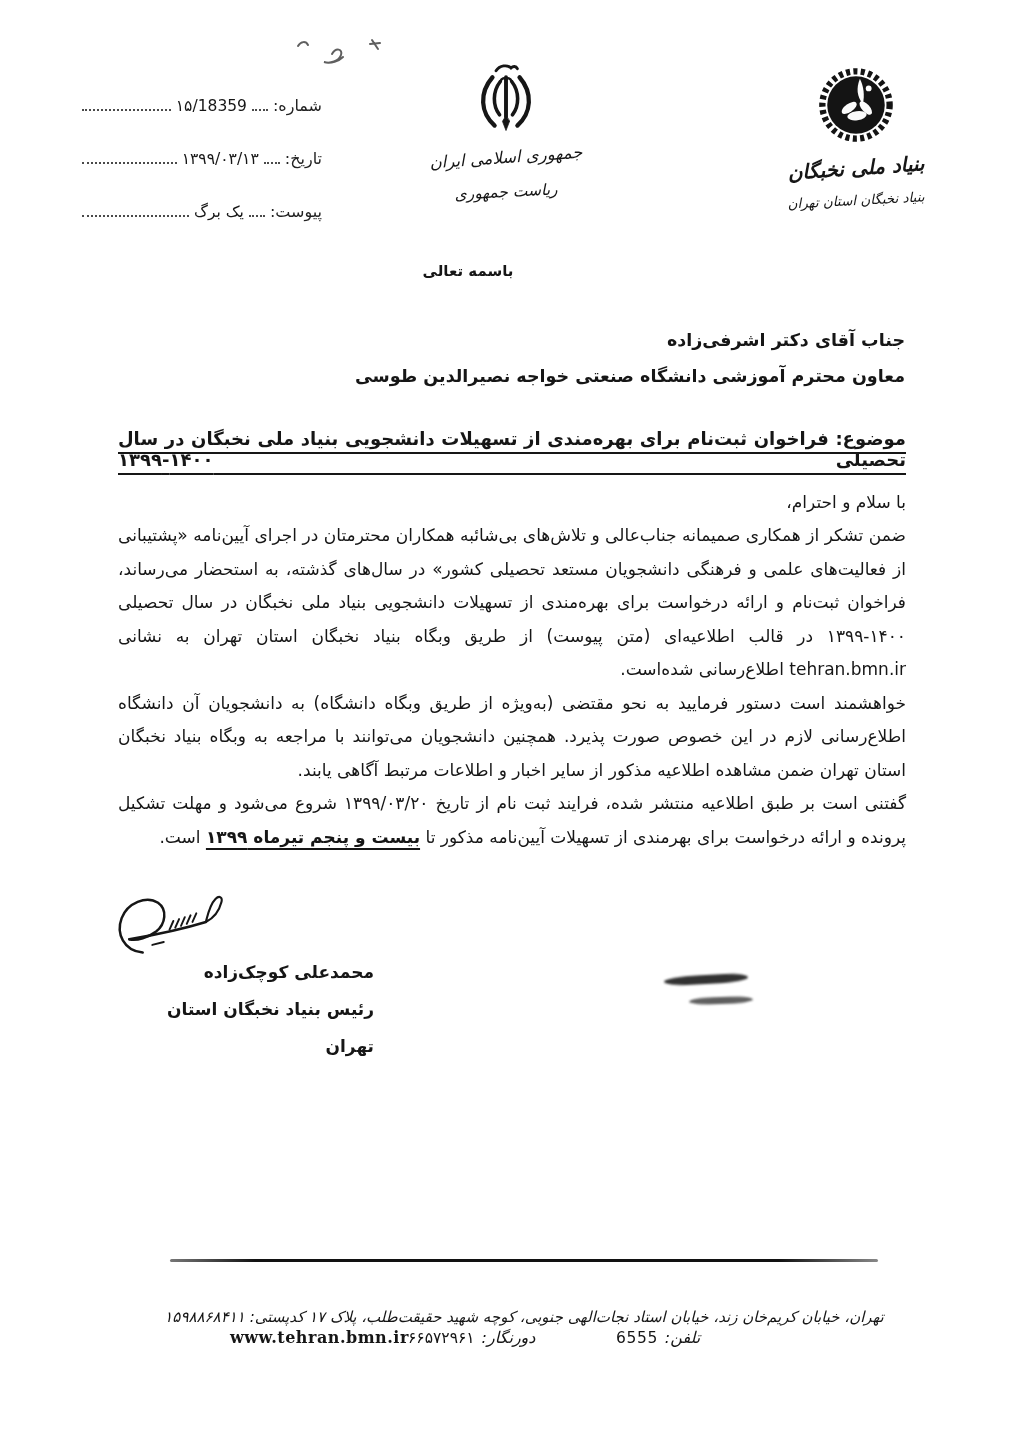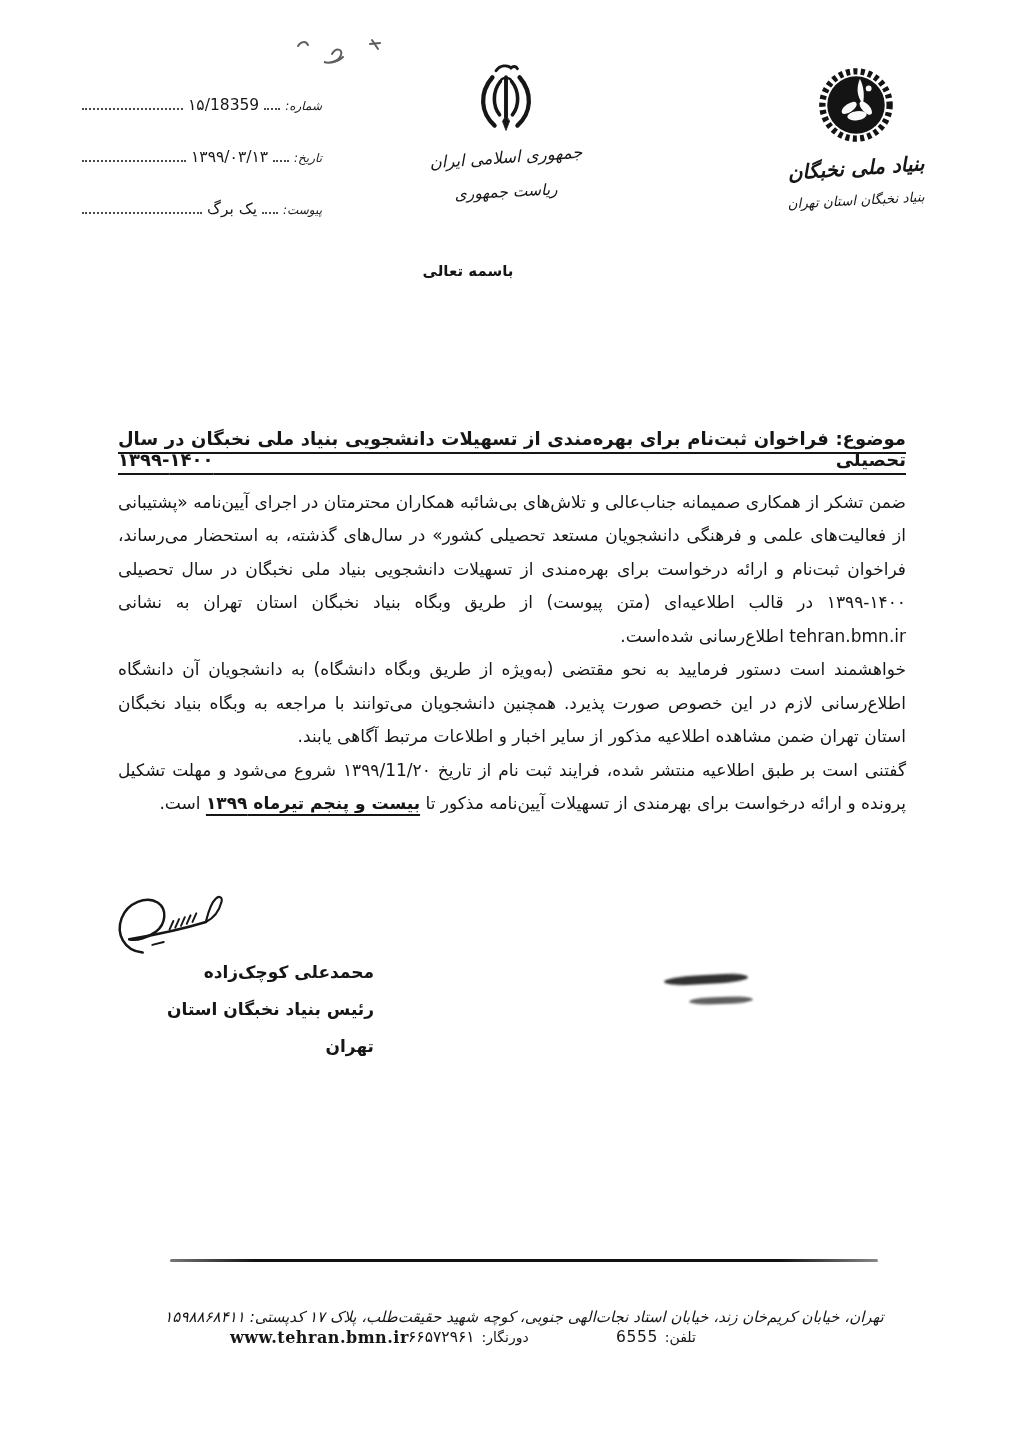--- a/index.html
+++ b/index.html
@@ -7,21 +7,21 @@
         overflow:hidden;font-family:"DejaVu Sans",sans-serif;color:#161616;}
   .fa{direction:rtl;}
   .abs{position:absolute;}
 
   
   .scribble{left:288px;top:28px;}
 
   
   .meta{left:82px;top:96px;width:240px;}
   .meta-row{display:flex;direction:rtl;align-items:baseline;gap:5px;margin-bottom:34px;}
-  .meta-label{font-size:12px;font-style:italic;color:#222;white-space:nowrap;}
+  .meta-label{font-size:16px;color:#222;white-space:nowrap;}
   .meta-value{font-size:15.5px;letter-spacing:.5px;white-space:nowrap;}
   .leader{border-bottom:2px dotted #4a4a4a;height:11px;flex:none;}
   .l-sm{width:16px;}
   .l-lg{width:44px;flex:1 1 auto;}
 
   
   .gov-block{left:424px;top:62px;width:164px;text-align:center;}
   .gov-line1{margin-top:6px;font-size:16.5px;font-style:italic;transform:rotate(-4deg);white-space:nowrap;}
   .gov-line2{margin-top:16px;font-size:15.5px;font-style:italic;transform:rotate(-3deg);white-space:nowrap;}
 
@@ -49,21 +49,21 @@
 
   .smudge{position:absolute;background:#1b1b1b;filter:blur(1.1px);}
   .smudge1{left:664px;top:975px;width:84px;height:9px;border-radius:60% 40% 55% 45%/70%;transform:rotate(-3deg);opacity:.9;}
   .smudge2{left:689px;top:997px;width:64px;height:7px;border-radius:50%/65%;transform:rotate(-2deg);opacity:.7;}
 
   .footer-rule{left:170px;top:1259px;width:708px;height:2.6px;
                background:linear-gradient(90deg,#777 0%,#121212 12%,#121212 86%,#888 100%);border-radius:2px;}
   .footer-address{left:150px;top:1308px;width:748px;text-align:center;font-size:15px;font-style:italic;
                   direction:rtl;white-space:nowrap;letter-spacing:.3px;}
   .contact{top:1328px;display:flex;direction:rtl;align-items:baseline;gap:7px;white-space:nowrap;}
-  .contact .c-label{font-size:14px;}
+  .contact .c-label{font-size:16px;font-style:italic;}
   .contact .c-value{font-size:15.5px;letter-spacing:.6px;margin-left:28px;}
   .phone{left:588px;}
   .fax{left:380px;}
   .website{left:230px;top:1328px;direction:ltr;font-family:"DejaVu Serif",serif;font-weight:bold;
            font-size:16px;letter-spacing:.5px;}
 </style>
 </head>
 <body>
 
 <div class="page">
@@ -126,27 +126,32 @@
         <path d="M44,13 C40,23 41,31 47,39 C49,30 48,21 44,13 Z"></path>
         <circle cx="53" cy="23" r="3"></circle>
       </g>
     </svg>
     <div class="org-name fa">بنیاد ملی نخبگان</div>
     <div class="org-branch fa">بنیاد نخبگان استان تهران</div>
   </div>
 
   <div class="abs basmala fa">باسمه تعالی</div>
 
+  <div class="abs recipient fa">
+    <div>جناب آقای دکتر اشرفی‌زاده</div>
+    <div>معاون محترم آموزشی دانشگاه صنعتی خواجه نصیرالدین طوسی</div>
+  </div>
 
   <div class="abs subject">موضوع: فراخوان ثبت‌نام برای بهره‌مندی از تسهیلات دانشجویی بنیاد ملی نخبگان در سال تحصیلی ۱۴۰۰-۱۳۹۹</div>
 
   <div class="abs body-text">
+    <p class="salutation">با سلام و احترام،</p>
     <p>ضمن تشکر از همکاری صمیمانه جناب‌عالی و تلاش‌های بی‌شائبه همکاران محترمتان در اجرای آیین‌نامه «پشتیبانی از فعالیت‌های علمی و فرهنگی دانشجویان مستعد تحصیلی کشور» در سال‌های گذشته، به استحضار می‌رساند، فراخوان ثبت‌نام و ارائه درخواست برای بهره‌مندی از تسهیلات دانشجویی بنیاد ملی نخبگان در سال تحصیلی ۱۴۰۰-۱۳۹۹ در قالب اطلاعیه‌ای (متن پیوست) از طریق وبگاه بنیاد نخبگان استان تهران به نشانی tehran.bmn.ir اطلاع‌رسانی شده‌است.</p>
     <p>خواهشمند است دستور فرمایید به نحو مقتضی (به‌ویژه از طریق وبگاه دانشگاه) به دانشجویان آن دانشگاه اطلاع‌رسانی لازم در این خصوص صورت پذیرد. همچنین دانشجویان می‌توانند با مراجعه به وبگاه بنیاد نخبگان استان تهران ضمن مشاهده اطلاعیه مذکور از سایر اخبار و اطلاعات مرتبط آگاهی یابند.</p>
-    <p><span>گفتنی است بر طبق اطلاعیه منتشر شده، فرایند ثبت نام از تاریخ ۱۳۹۹/11/۲۰ شروع می‌شود و مهلت تشکیل پرونده و ارائه درخواست برای بهرمندی از تسهیلات آیین‌نامه مذکور تا </span><span class="deadline">بیست و پنجم تیرماه ۱۳۹۹</span><span> است.</span></p>
+    <p><span>گفتنی است بر طبق اطلاعیه منتشر شده، فرایند ثبت نام از تاریخ ۱۳۹۹/۰۳/۲۰ شروع می‌شود و مهلت تشکیل پرونده و ارائه درخواست برای بهرمندی از تسهیلات آیین‌نامه مذکور تا </span><span class="deadline">بیست و پنجم تیرماه ۱۳۹۹</span><span> است.</span></p>
   </div>
 
   <svg class="abs sig-draw" width="134" height="82" viewBox="0 0 140 85">
     <g fill="none" stroke="#161616" stroke-width="2.6" stroke-linecap="round">
       <path d="M30,64 C10,62 2,44 8,28 C14,12 34,4 46,12 C56,19 54,34 44,42 C36,48 24,52 16,50"></path>
       <path d="M16,50 C40,46 70,40 96,32"></path>
       <path d="M58,40 l4,-9 M64,38 l4,-9 M70,36 l4,-9 M76,34 l4,-9 M82,32 l4,-9" stroke-width="2"></path>
       <path d="M96,32 C104,28 110,20 112,12 C114,6 110,4 106,8 C100,14 98,24 96,32" stroke-width="2.2"></path>
       <path d="M40,56 l12,-3" stroke-width="2"></path>
     </g>

